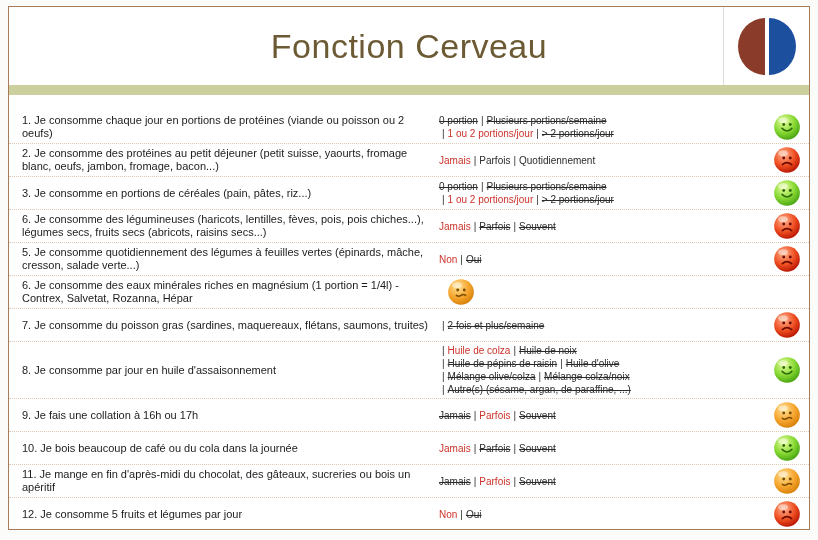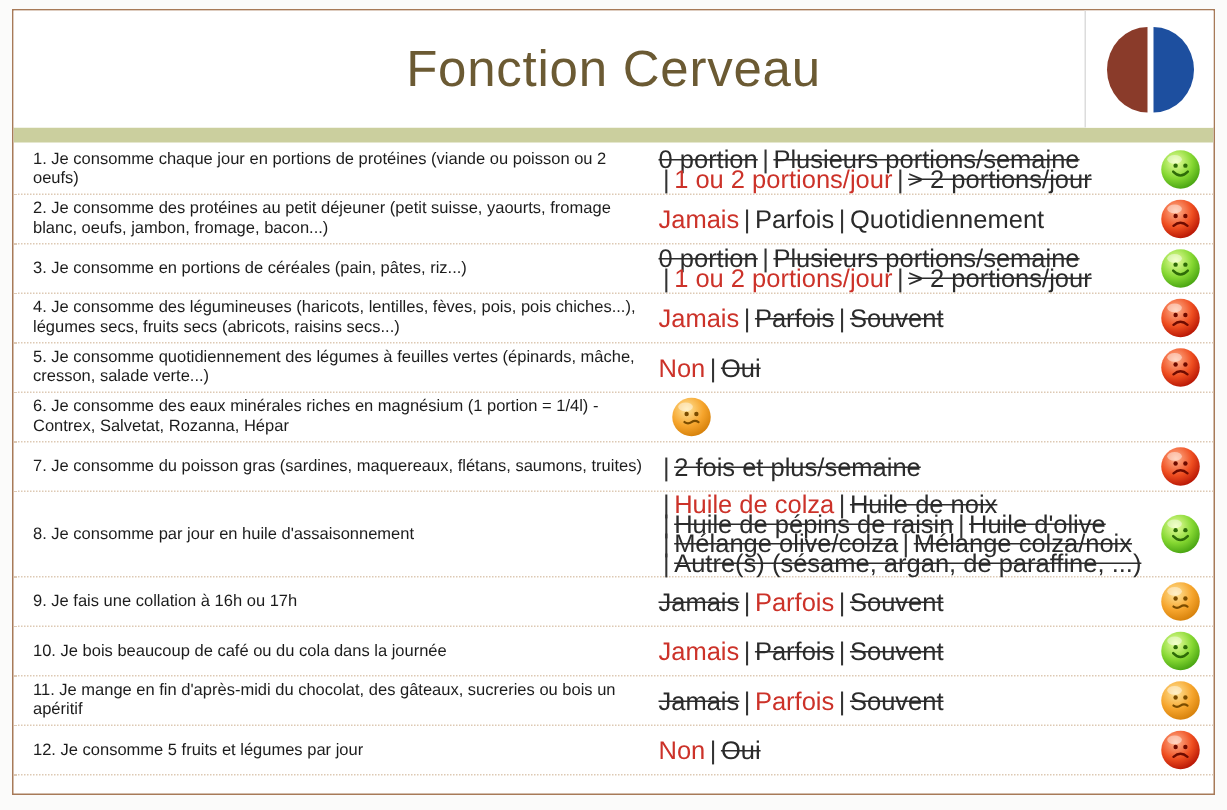--- a/index.html
+++ b/index.html
@@ -33,36 +33,36 @@
     border-left: 1px solid #dcdcdc;
     display: flex; align-items: center; justify-content: center;
     gap: 4px;
   }
   .logo-left  { width: 27px; height: 57px; background: #8a3b2a;
     border-radius: 27px 0 0 27px / 28.5px 0 0 28.5px; }
   .logo-right { width: 27px; height: 57px; background: #1d4f9f;
     border-radius: 0 27px 27px 0 / 0 28.5px 28.5px 0; }
   .top-bar { height: 10px; background: #cbcf9e; }
 
-  .questions { padding-top: 2px; }
+  .questions { padding-top: 16px; }
   .q-row {
     display: flex;
     align-items: center;
     border-bottom: 1px dotted #ddc9b4;
     padding: 2px 0;
   }
   .q-text {
     flex: 0 0 430px;
     padding-left: 13px;
     padding-right: 6px;
     font-size: 11px;
     line-height: 13px;
     color: #1c1c1c;
   }
-  .q-answers { flex: 1; font-size: 17px; line-height: 13px; }
+  .q-answers { flex: 1; font-size: 10px; line-height: 13px; }
   .a-line { white-space: nowrap; }
   .tok { }
   .tok.sep      { margin: 0 3px; color: #333333; }
   .tok.struck   { color: #2b2b2b; text-decoration: line-through; }
   .tok.plain    { color: #2b2b2b; }
   .tok.selected { color: #cc3229; }
   .q-smiley { flex: 0 0 44px; display: flex; justify-content: center; }
   .q-smiley svg { display: block; }
   .defs-holder { position: absolute; width: 0; height: 0; }
 </style>
@@ -141,21 +141,21 @@
           <svg width="28" height="28" viewBox="0 0 24 24">
             <circle cx="12" cy="12" r="11" fill="url(#grad-green)"></circle>
             <ellipse cx="8.6" cy="6.2" rx="4.2" ry="2.5" fill="#fff" opacity="0.45"></ellipse>
             <circle cx="9.2" cy="9.8" r="1.25" fill="#2e6b08"></circle>
             <circle cx="14.8" cy="9.8" r="1.25" fill="#2e6b08"></circle>
             <path d="M7.8 13.2 Q12 17.6 16.2 13.2" stroke="#2e6b08" stroke-width="1.4" fill="none" stroke-linecap="round"></path>
           </svg>
         </div>
       </div>
       <div class="q-row">
-        <div class="q-text">4. Je consomme des légumineuses (haricots, lentilles, fèves, pois, pois chiches...), légumes secs, fruits secs (abricots, raisins secs...)</div>
+        <div class="q-text">6. Je consomme des légumineuses (haricots, lentilles, fèves, pois, pois chiches...), légumes secs, fruits secs (abricots, raisins secs...)</div>
         <div class="q-answers">
           <div class="a-line"><span class="tok selected">Jamais</span><span class="tok sep">|</span><span class="tok struck">Parfois</span><span class="tok sep">|</span><span class="tok struck">Souvent</span></div>
         </div>
         <div class="q-smiley">
           <svg width="28" height="28" viewBox="0 0 24 24">
             <circle cx="12" cy="12" r="11" fill="url(#grad-red)"></circle>
             <ellipse cx="8.6" cy="6.2" rx="4.2" ry="2.5" fill="#fff" opacity="0.45"></ellipse>
             <circle cx="9.2" cy="10.3" r="1.25" fill="#6e0b00"></circle>
             <circle cx="14.8" cy="10.3" r="1.25" fill="#6e0b00"></circle>
             <path d="M8 15.9 Q12 12.5 16 15.9" stroke="#6e0b00" stroke-width="1.4" fill="none" stroke-linecap="round"></path>

